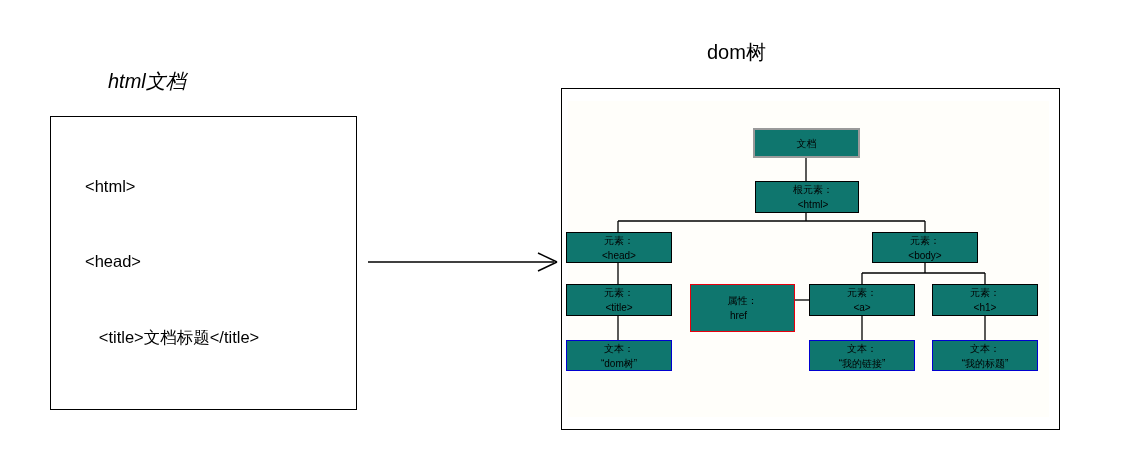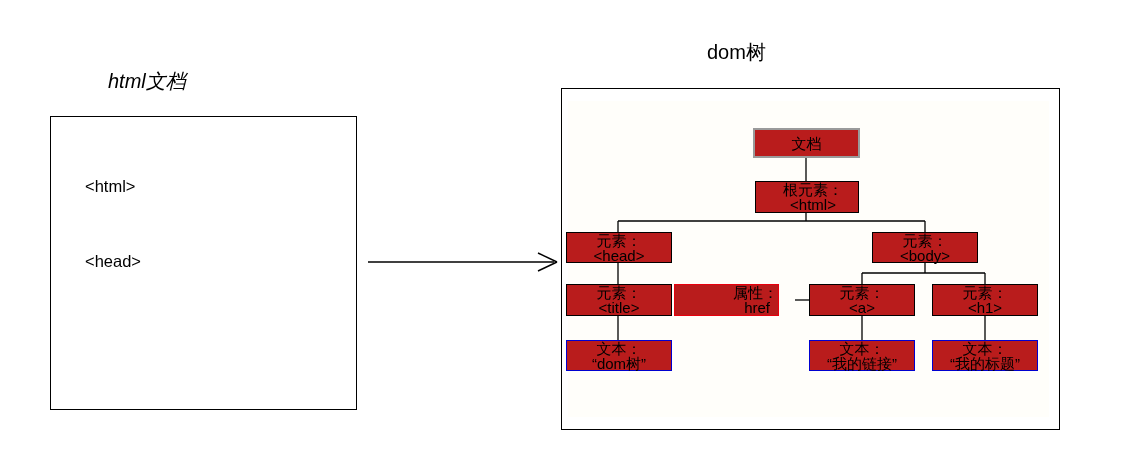--- a/index.html
+++ b/index.html
@@ -59,61 +59,62 @@
   #dom-tint {
     left: 6px; top: 12px;
     width: 481px; height: 316px;
     background: #fffefa;
   }
   #tree-svg { left: 0; top: 0; }
 
   
   .node {
     box-sizing: border-box;
-    background: #b91c1c;
+    background: #0f766e;
     display: flex;
     flex-direction: column;
     align-items: center;
     justify-content: center;
-    font-size: 15px;
+    font-size: 10px;
     line-height: 15px;
     text-align: center;
     white-space: nowrap;
   }
   .node .l1, .node .l2 { display: block; }
   .node.one-line { justify-content: center; }
   .border-black { border: 1.2px solid #000000; }
   .border-gray  { border: 2.2px solid #9a9a9a; }
   .border-red   { border: 1.4px solid #e8000d; }
   .border-blue  { border: 1.4px solid #0000d0; }
 
   #node-document   { left: 753px; top: 128px; width: 107px; height: 30px; }
   #node-root-html  { left: 755px; top: 181px; width: 104px; height: 32px; padding-left: 12px; }
   #node-head       { left: 566px; top: 232px; width: 106px; height: 31px; }
   #node-body       { left: 872px; top: 232px; width: 106px; height: 31px; }
   #node-title      { left: 566px; top: 284px; width: 106px; height: 32px; }
-  #node-attr-href  { left: 674px; top: 284px; width: 105px; height: 32px; align-items: flex-end; }
+  #node-attr-href  { left: 690px; top: 284px; width: 105px; height: 48px; }
   #node-a          { left: 809px; top: 284px; width: 106px; height: 32px; }
   #node-h1         { left: 932px; top: 284px; width: 106px; height: 32px; }
   #node-text-title { left: 566px; top: 340px; width: 106px; height: 31px; }
   #node-text-link  { left: 809px; top: 340px; width: 106px; height: 31px; }
   #node-text-h1    { left: 932px; top: 340px; width: 106px; height: 31px; }
 
   
   #node-attr-href .l2 { padding-right: 8px; }
 </style>
 </head>
 <body>
 
 <div class="abs panel-title" id="html-doc-title">html文档</div>
 
 <div class="abs" id="html-doc-box">
   <div id="code-block">
     <div class="code-line">&lt;html&gt;</div>
     <div class="code-line">&lt;head&gt;</div>
+    <div class="code-line">   &lt;title&gt;文档标题&lt;/title&gt;</div>
     
     
     
     
     
     
   </div>
 </div>
 
 <svg class="abs" id="flow-arrow" width="195" height="32">

